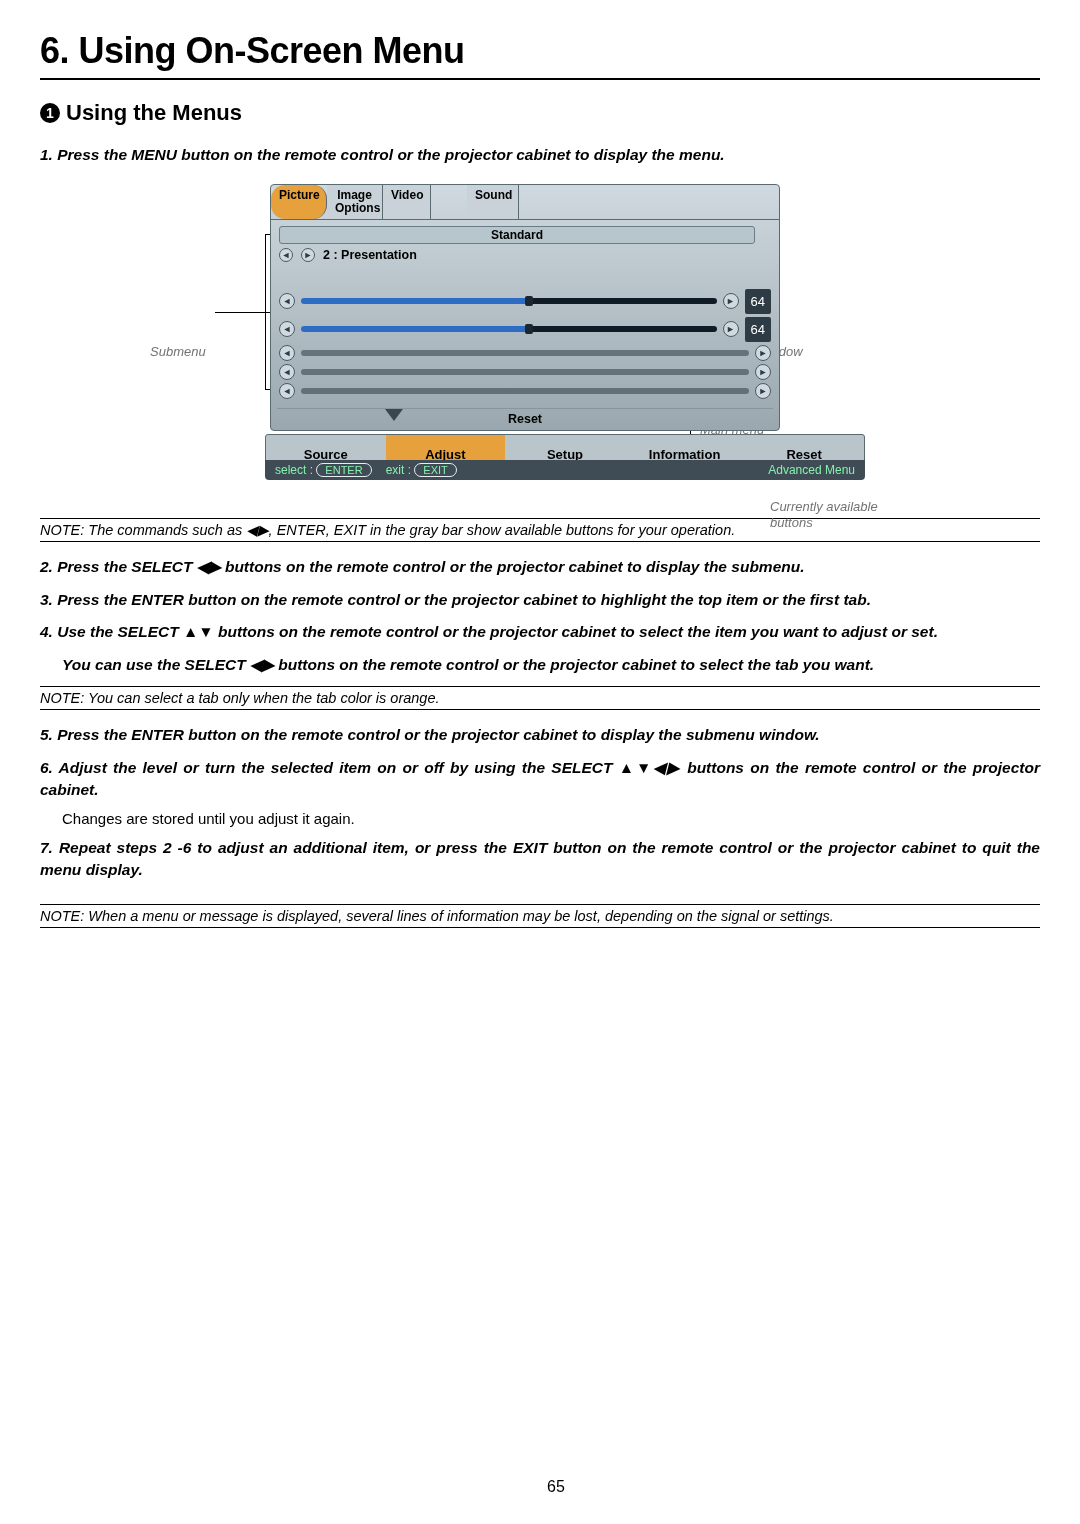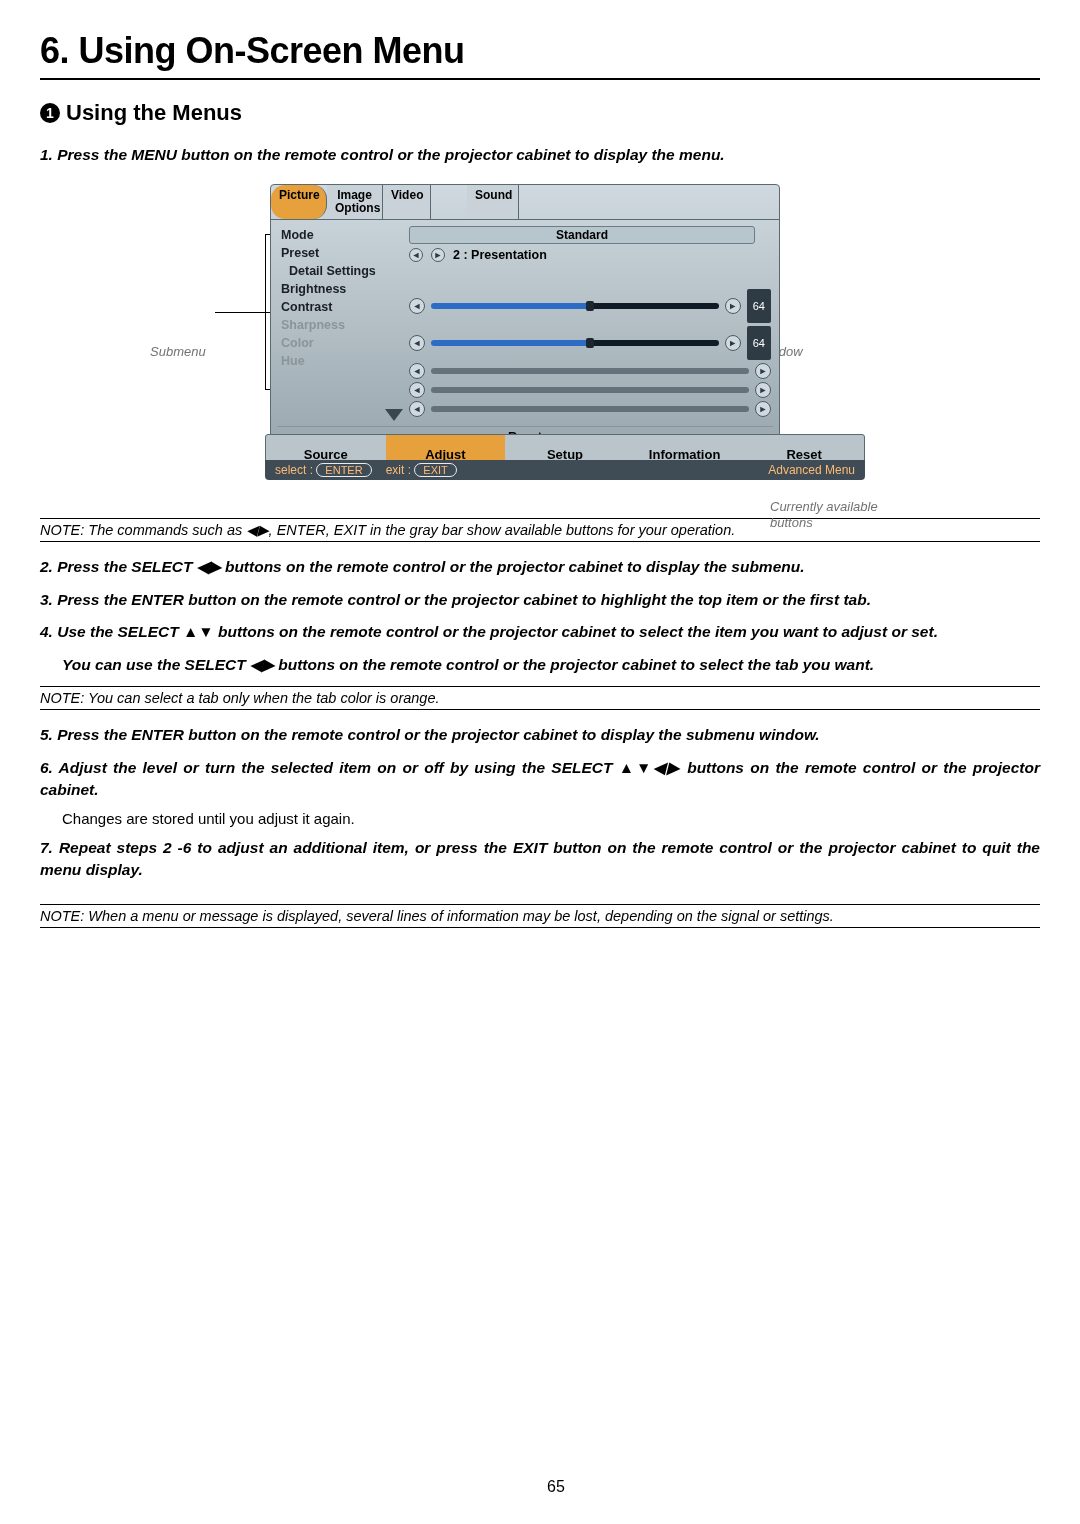--- a/index.html
+++ b/index.html
@@ -106,38 +106,38 @@
     width:16px;height:16px;border-radius:50%;border:1.5px solid #4a5a64;
     display:flex;align-items:center;justify-content:center;font-size:9px;color:#2f3c45;background:#cfd9df;
   }
   .slider-track {
     flex:1; height:6px; border-radius:4px;
     background: linear-gradient(90deg,#2c6cc4 0 54%, #0f1b26 54% 100%);
     position:relative;
   }
   .slider-track.dim { background:#3a4650; opacity:.6; }
   .slider-thumb { position:absolute; top:-2px; width:8px;height:10px;background:#1b2630;border-radius:2px; }
-  .val-box { background:#2f3b44;color:#fff;font-size:11px;padding:11px 6px;border-radius:2px; }
+  .val-box { background:#2f3b44;color:#fff;font-size:13px;padding:5px 6px;border-radius:2px; }
   .reset-row { text-align:center; font-size:12.5px; font-weight:700; border-top:1px solid #88959d; margin: 2px 6px 0 6px; padding-top:3px;}
   .down-tri {
     position:absolute; left:225px; top:225px;
     width:0;height:0;border-left:9px solid transparent;border-right:9px solid transparent;border-top:12px solid #3a4650;
   }
 
   .mainmenu-bar {
     position:absolute; left:105px; top:250px; width:600px;
     background:#b9c4cb; border:1px solid #5a6a72; border-radius:3px;
     display:flex; align-items:center;
     font-size:13px; font-weight:700;
   }
   .mainmenu-bar .mitem { flex:1; text-align:center; padding:12px 0; }
   .mainmenu-bar .mactive { background:#e6a13c; }
   .status-bar {
     position:absolute; left:105px; top:276px; width:600px;
-    background:#3f4c56; color:#fdba74;
+    background:#3f4c56; color:#86efac;
     display:flex; align-items:center; justify-content:space-between;
     font-size:12px; padding:3px 10px; border-radius:0 0 4px 4px;
   }
   .status-bar .sb-left { display:flex; gap:14px; align-items:center;}
   .pill { border:1px solid #e8edf0; border-radius:10px; padding:0 8px; font-size:11px; line-height:14px;}
 
   
   .callout { position:absolute; font-size:13px; font-style:italic; color:#737373;margin-top:40px; }
   .line { position:absolute; background:#000; }
   .pagenum {
@@ -177,30 +177,20 @@
 
   <div class="menu-box">
     <div class="tab-row">
       <div class="tab active" style="width:56px;">Picture</div>
       <div class="tab" style="width:56px; white-space:pre-line;">Image
 Options</div>
       <div class="tab" style="width:48px;">Video</div>
       <div class="tab" style="width:52px;margin-left:36px;">Sound</div>
     </div>
     <div class="panel-body">
-      <div class="labels-col">
-        <div>Mode</div>
-        <div>Preset</div>
-        <div style="padding-left:8px;">Detail Settings</div>
-        <div>Brightness</div>
-        <div>Contrast</div>
-        <div class="dim">Sharpness</div>
-        <div class="dim">Color</div>
-        <div class="dim">Hue</div>
-      </div>
       <div class="values-col">
         <div class="standard-box">Standard</div>
         <div class="preset-row">
           <span class="lr-pill">◄</span>
           <span class="lr-pill">►</span>
           <span style="font-weight:700; font-size:12.5px;">2 : Presentation</span>
         </div>
         <div style="height:18px;"></div>
         <div class="slider-row">
           <span class="slider-arrow">◄</span>

